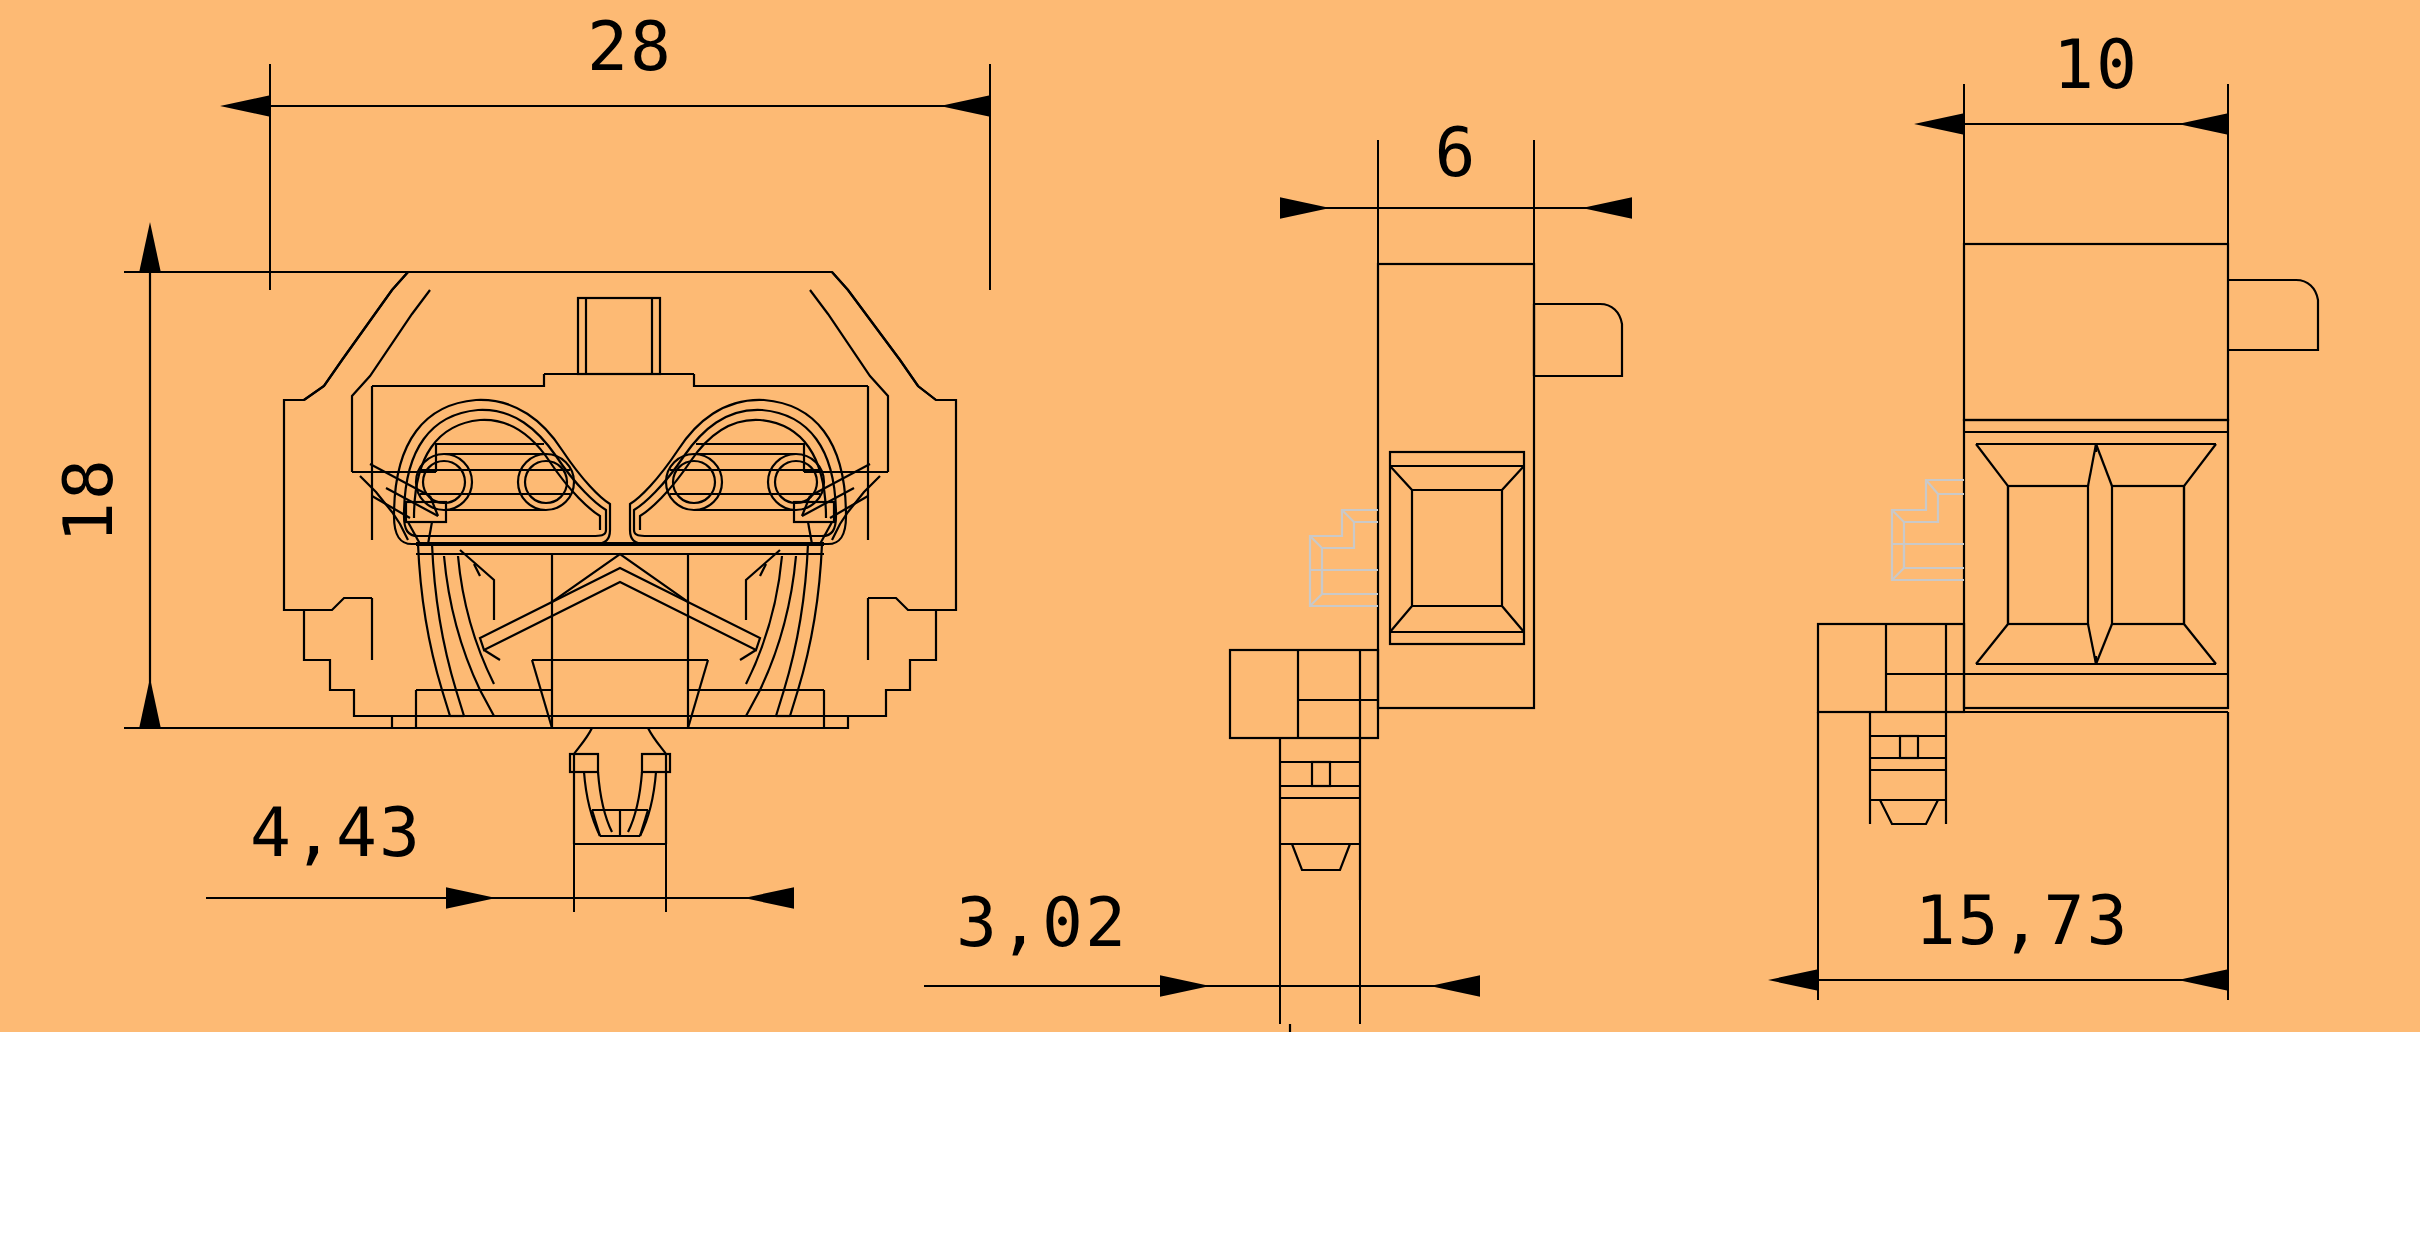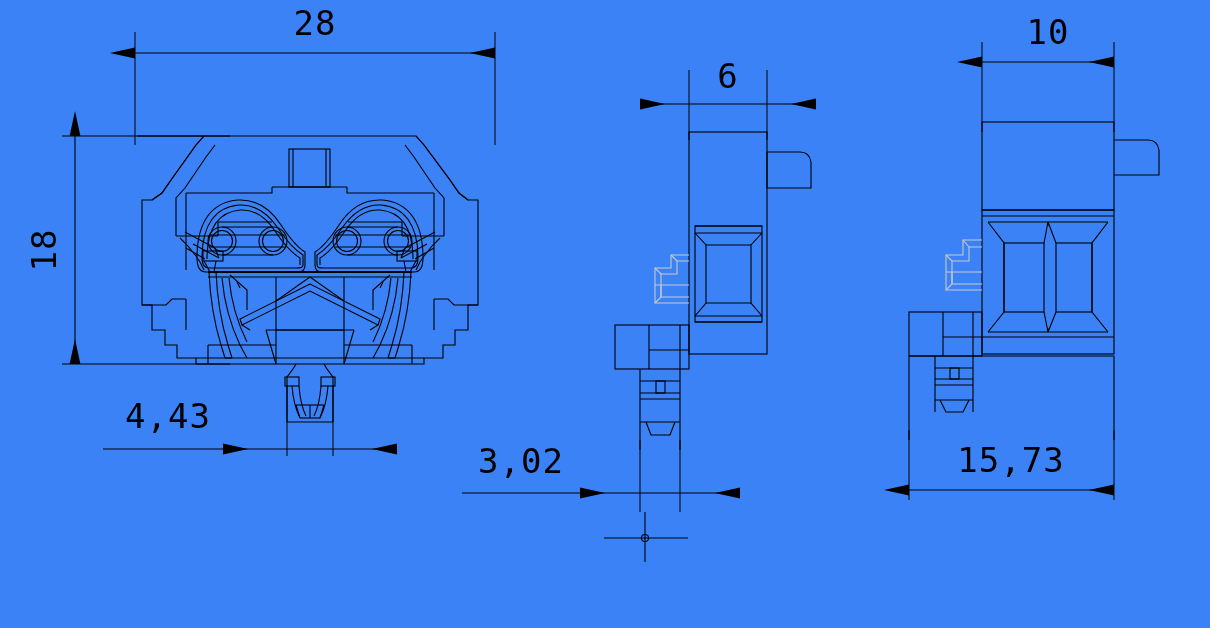--- a/index.html
+++ b/index.html
@@ -6,22 +6,22 @@
     margin: 0;
     padding: 0;
     background: #ffffff;
   }
   body {
     font-family: "DejaVu Sans", sans-serif;
   }
   #drawing-root {
     position: relative;
     width: 1210px;
-    height: 628px;
-    background: #3b82f6;
+    height: 516px;
+    background: #fdba74;
     overflow: hidden;
   }
   #cad-svg {
     position: absolute;
     left: 0;
     top: 0;
     width: 1210px;
     height: 628px;
     display: block;
   }

